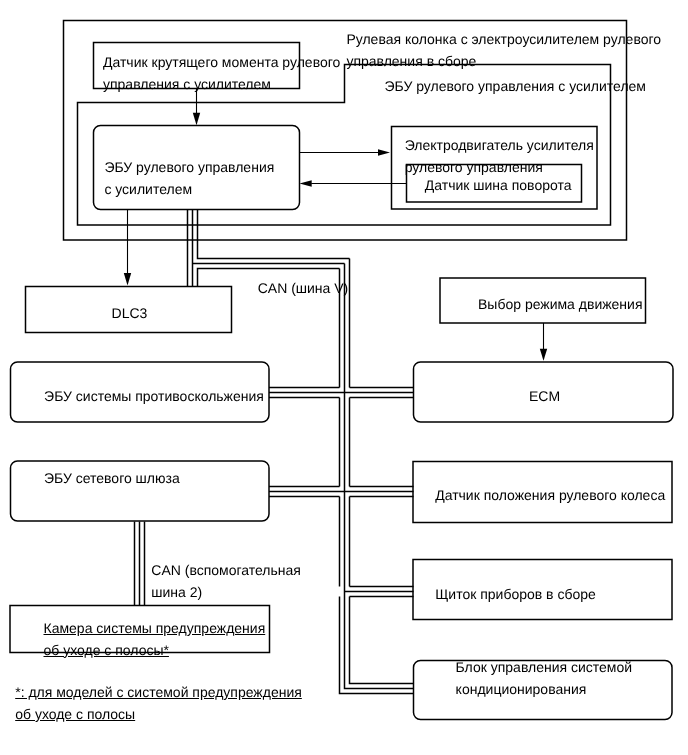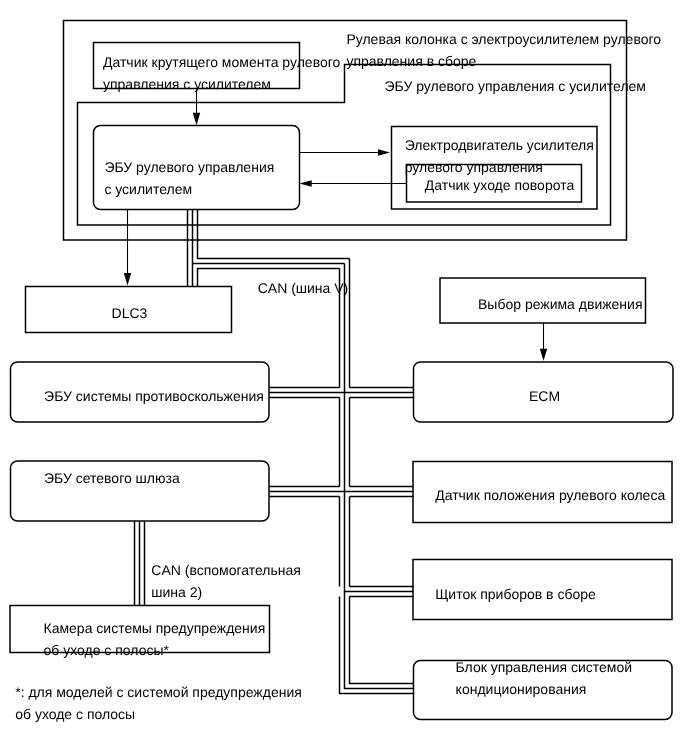--- a/index.html
+++ b/index.html
@@ -104,30 +104,30 @@
 
   <div class="t" style="left:346.4px;top:28.0px;">Рулевая колонка с электроусилителем рулевого
 управления в сборе</div>
   <div class="t" style="left:384.5px;top:74.7px;">ЭБУ рулевого управления с усилителем</div>
   <div class="t" style="left:103.0px;top:50.8px;">Датчик крутящего момента рулевого
 управления с усилителем</div>
   <div class="t" style="left:404.7px;top:133.9px;">Электродвигатель усилителя
 рулевого управления</div>
   <div class="t" style="left:104.4px;top:155.5px;">ЭБУ рулевого управления
 с усилителем</div>
-  <div class="t" style="left:424.8px;top:174.3px;">Датчик уходе поворота</div>
+  <div class="t" style="left:424.8px;top:174.3px;">Датчик шина поворота</div>
   <div class="t" style="left:111.6px;top:301.5px;text-align:right;">DLC3</div>
   <div class="t" style="left:44.1px;top:384.7px;">ЭБУ системы противоскольжения</div>
   <div class="t" style="left:44.0px;top:467px;">ЭБУ сетевого шлюза</div>
-  <div class="t" style="left:43.5px;top:616.8px;">Камера системы предупреждения
+  <div class="t" style="left:43.5px;top:616.8px;text-decoration:underline;">Камера системы предупреждения
 об уходе с полосы*</div>
   <div class="t" style="left:478.0px;top:292.8px;">Выбор режима движения</div>
   <div class="t" style="left:529.0px;top:385.0px;">ECM</div>
   <div class="t" style="left:435.2px;top:484.4px;">Датчик положения рулевого колеса</div>
   <div class="t" style="left:435.2px;top:582.7px;">Щиток приборов в сборе</div>
   <div class="t" style="left:435.6px;top:656px;margin-left:20px;">Блок управления системой
 кондиционирования</div>
   <div class="t" style="left:257.7px;top:276.9px;">CAN (шина V)</div>
   <div class="t" style="left:151.3px;top:558.8px;">CAN (вспомогательная
 шина 2)</div>
-  <div class="t" style="left:15.2px;top:681px;">*: для моделей с системой предупреждения
+  <div class="t" style="left:15.2px;top:681px;text-decoration:underline;">*: для моделей с системой предупреждения
 об уходе с полосы</div>
 </div>
 
 </body></html>

